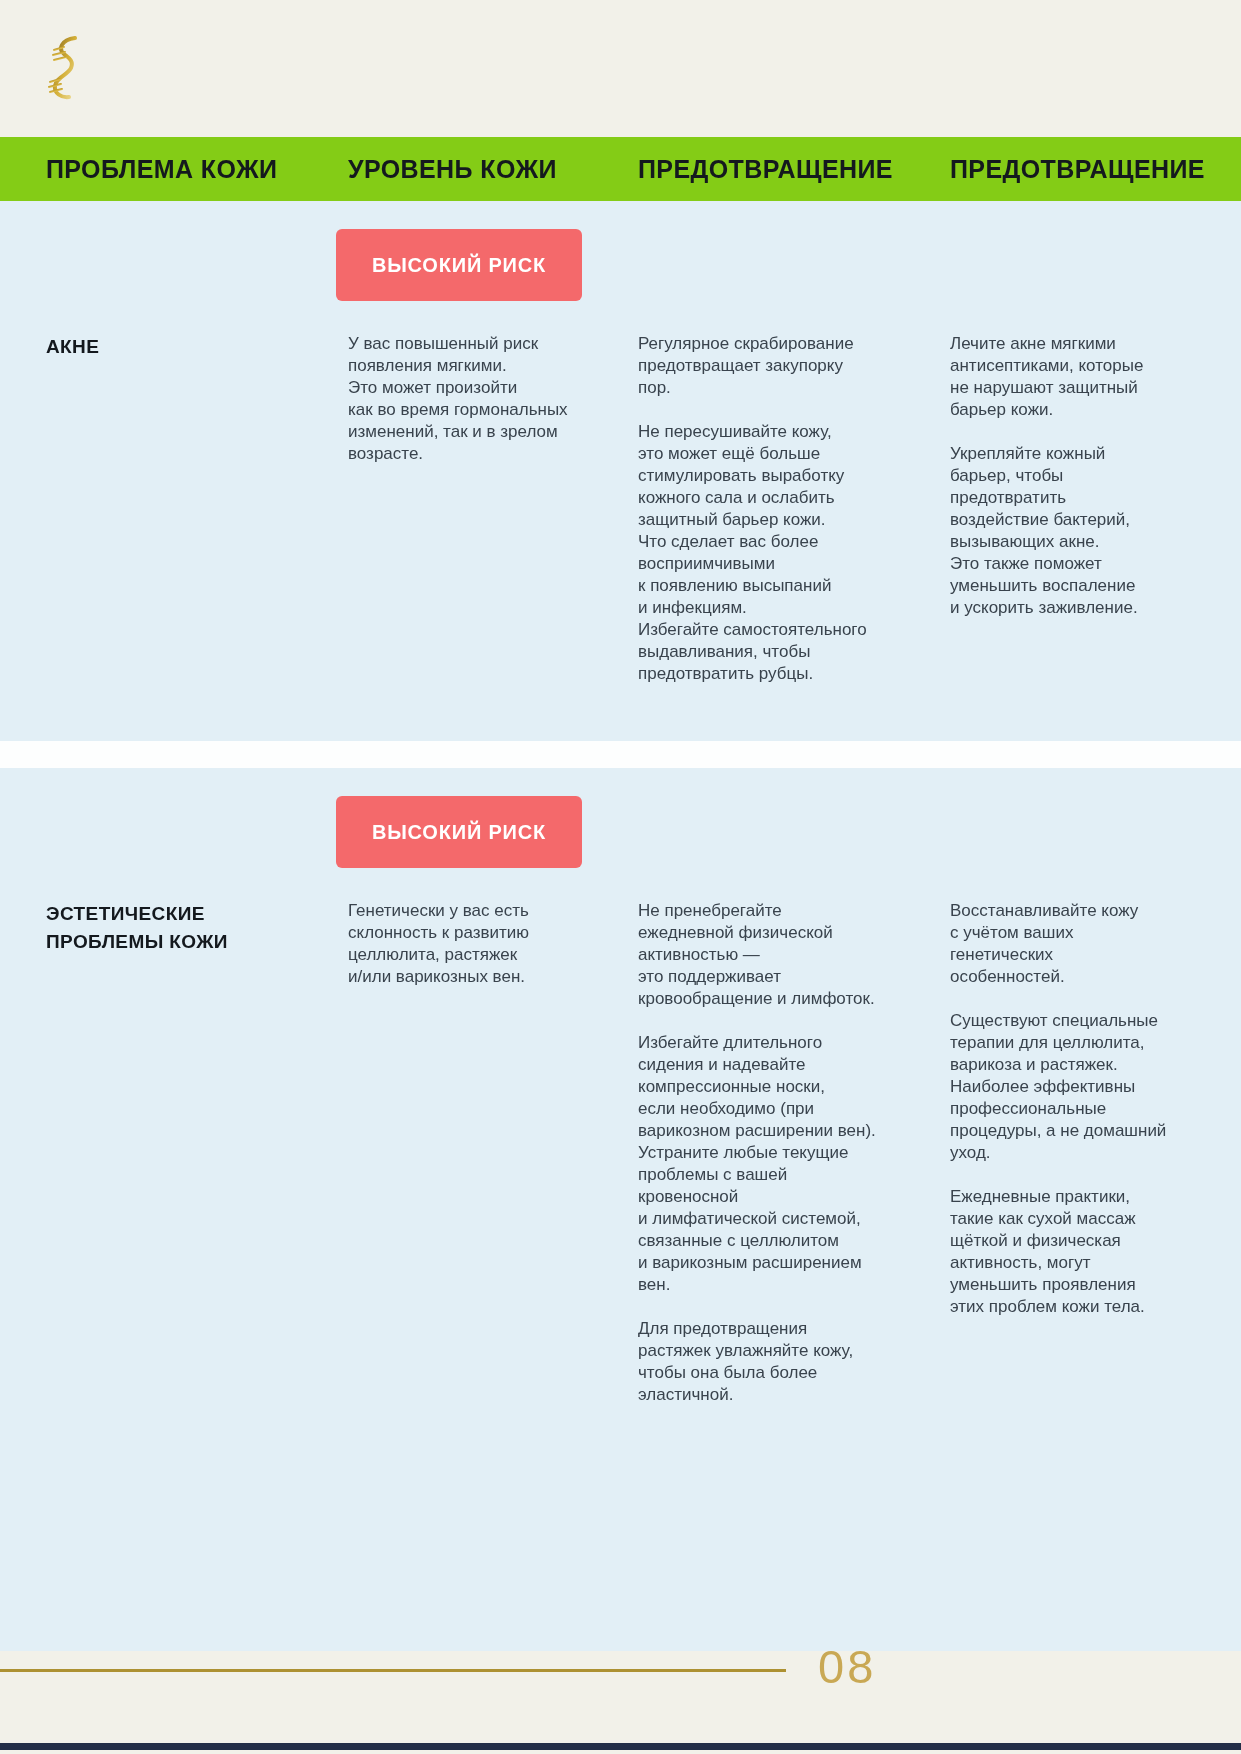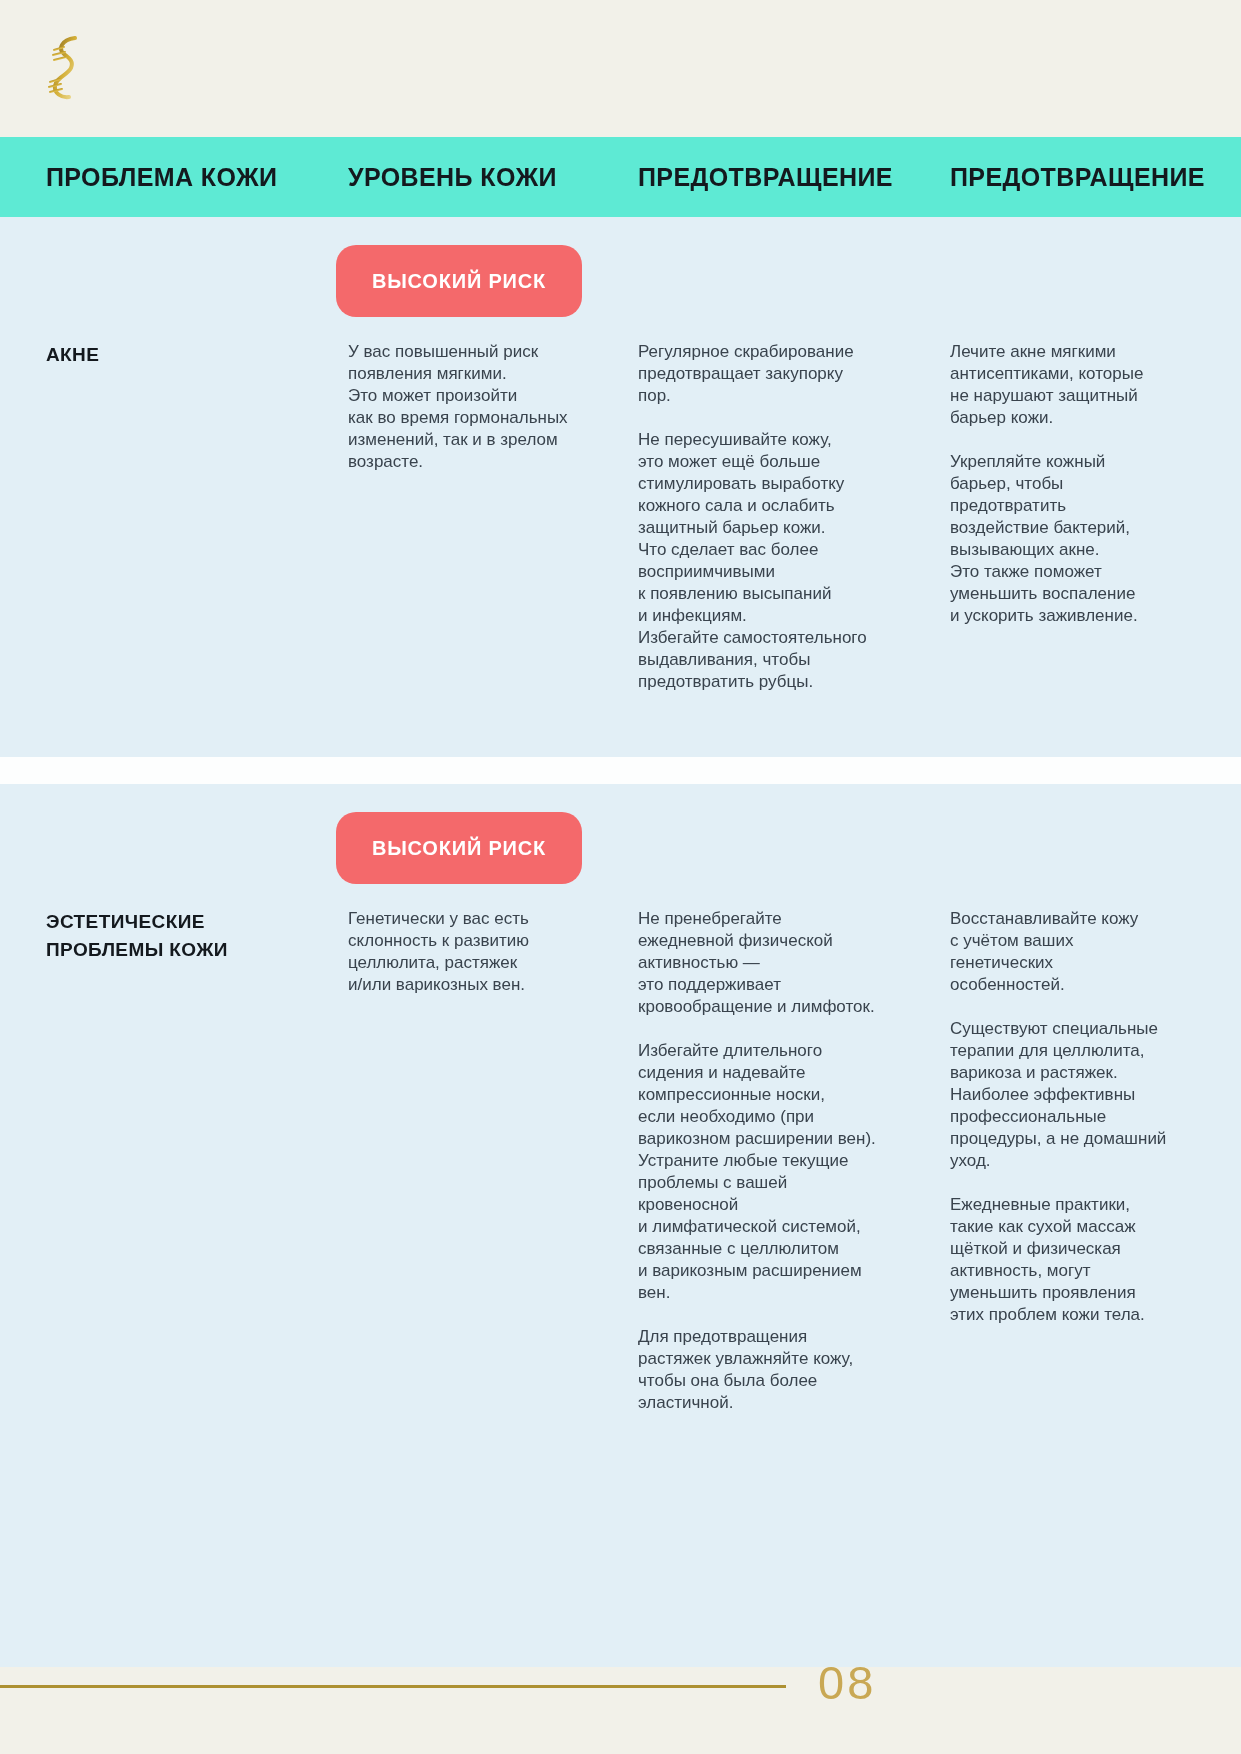--- a/index.html
+++ b/index.html
@@ -10,46 +10,46 @@
     position:relative; width:1241px; height:1754px; margin:0 auto;
     background:#F2F1E9; overflow:hidden;
   }
 
   
   .brand-area { height:137px; position:relative; }
   .brand-area svg { position:absolute; left:48px; top:36px; }
 
   
   .table-header {
-    height:80px; background:#5eead4;
+    height:64px; background:#84cc16;
     display:grid; grid-template-columns:302px 290px 312px 1fr;
     align-items:center; padding:0 40px 0 46px;
   }
   .table-header .col-h {
     font-size:25px; font-weight:700; color:#14191E; letter-spacing:0.4px;
     white-space:nowrap;
   }
 
   
   .section { background:#E2EFF6; padding:28px 40px 0 46px; }
   .section.s1 { height:540px; }
   .section.s2 { height:883px; }
 
   .badge-row, .content-row {
     display:grid; grid-template-columns:302px 290px 312px 1fr;
   }
   .risk-badge {
     grid-column:2; justify-self:start; margin-left:-12px;
-    width:246px; height:72px; border-radius:20px;
+    width:246px; height:72px; border-radius:6px;
     background:#F4696B; color:#FFFFFF;
     display:flex; align-items:center; justify-content:center;
     font-size:20px; font-weight:700; letter-spacing:0.8px;
     white-space:nowrap;
   }
-  .content-row { margin-top:24px; }
+  .content-row { margin-top:32px; }
   .problem-title {
     font-size:19px; font-weight:700; color:#14191E; line-height:28px;
     letter-spacing:0.4px; white-space:pre-line; padding-right:20px;
   }
   .cell {
     font-size:17px; color:#39434D; line-height:22px;
     white-space:pre-line; padding-right:16px;
   }
 
   .section-gap { height:27px; background:#FDFEFE; }

